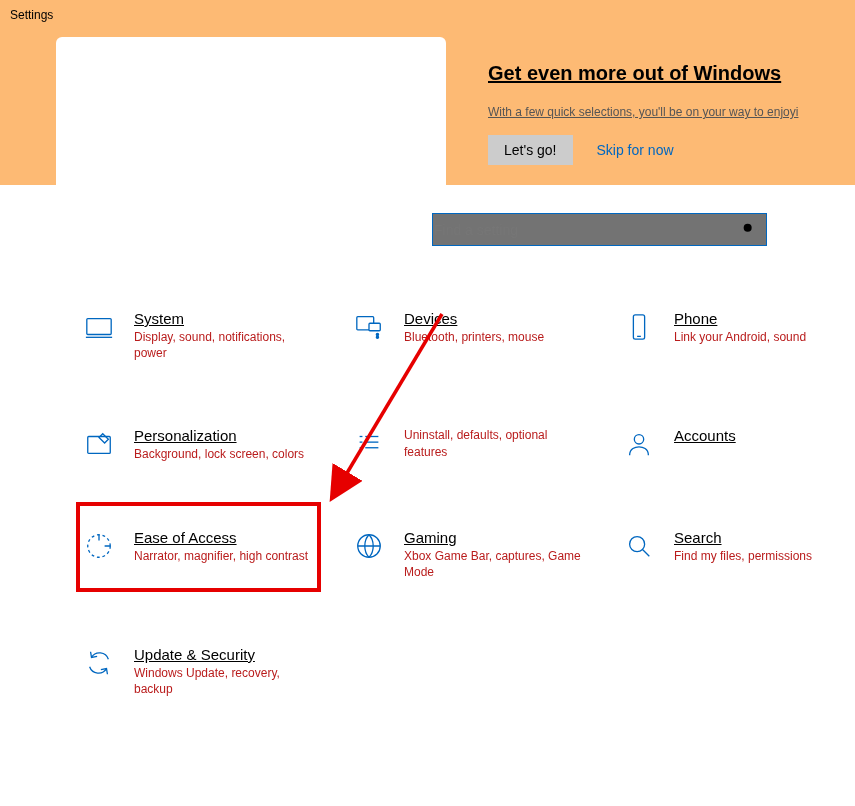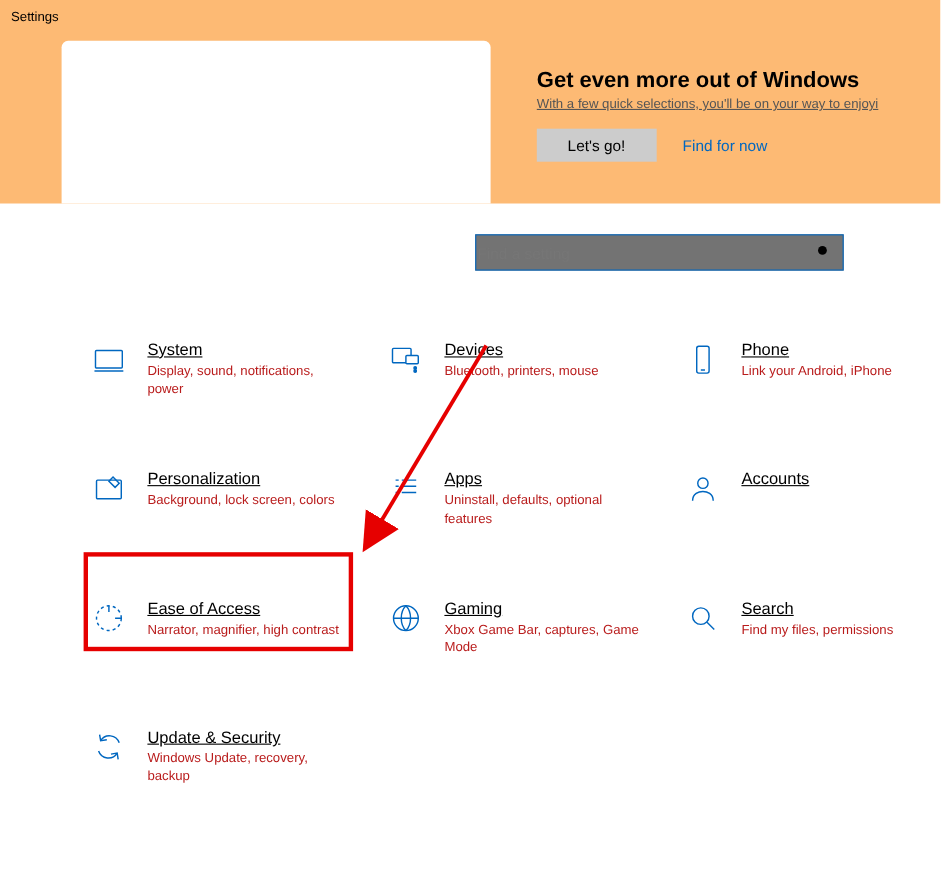--- a/index.html
+++ b/index.html
@@ -35,33 +35,34 @@
   .promo {
     position: absolute;
     left: 488px;
     top: 62px;
     right: 0;
   }
   .promo h2 {
     font-size: 20px;
     font-weight: 600;
     color: #000;
-    margin-bottom: 2px;
+    margin-bottom: 20px;
+    text-decoration: underline;
   }
   .promo p {
     font-size: 12px;
     color: #555;
     margin-bottom: 16px;
     text-decoration: underline;
   }
   .promo-row { display: flex; align-items: center; gap: 24px; }
   .btn-primary {
     background: #ccc;
     border: none;
-    padding: 7px 28px;
+    padding: 7px 16px;
     font-size: 14px;
     font-family: inherit;
     cursor: pointer;
   }
   .link-skip {
     color: #0067c0;
     font-size: 14px;
     cursor: pointer;
     text-decoration: none;
   }
@@ -133,21 +134,21 @@
 <body>
 
 <div class="header-band">
   <div class="title">Settings</div>
   <div class="white-panel"></div>
   <div class="promo">
     <h2>Get even more out of Windows</h2>
     <p>With a few quick selections, you'll be on your way to enjoyi</p>
     <div class="promo-row">
       <button class="btn-primary">Let's go!</button>
-      <a class="link-skip">Find for now</a>
+      <a class="link-skip">Skip for now</a>
     </div>
   </div>
 </div>
 
 <div class="search-row">
   <input class="search-box" type="text" placeholder="Find a setting" style="">
   <span class="search-icon">
     <svg viewBox="0 0 24 24">
         <circle cx="10" cy="10" r="6"></circle>
         <line x1="15" y1="15" x2="21" y2="21"></line>
@@ -187,21 +188,21 @@
 
   <div class="tile">
     <span class="ico">
       <svg viewBox="0 0 32 32">
           <rect x="10" y="3" width="12" height="26" rx="2"></rect>
           <line x1="14" y1="26" x2="18" y2="26"></line>
         </svg>
     </span>
     <div class="tile-text">
       <div class="tile-title">Phone</div>
-      <div class="tile-desc">Link your Android, iPhone</div>
+      <div class="tile-desc">Link your Android, sound</div>
     </div>
   </div>
 
   <div class="tile">
     <span class="ico">
       <svg viewBox="0 0 32 32">
           <rect x="4" y="8" width="24" height="18" rx="1"></rect>
           <path d="M20 5 L26 11 L22 15 L16 9 Z"></path>
         </svg>
     </span>
@@ -216,21 +217,20 @@
       <svg viewBox="0 0 32 32">
           <line x1="6" y1="8" x2="9" y2="8"></line>
           <line x1="12" y1="8" x2="26" y2="8"></line>
           <line x1="6" y1="14" x2="9" y2="14"></line>
           <line x1="12" y1="14" x2="26" y2="14"></line>
           <line x1="6" y1="20" x2="9" y2="20"></line>
           <line x1="12" y1="20" x2="26" y2="20"></line>
         </svg>
     </span>
     <div class="tile-text">
-      <div class="tile-title">Apps</div>
       <div class="tile-desc">Uninstall, defaults, optional features</div>
     </div>
   </div>
 
   <div class="tile">
     <span class="ico">
       <svg viewBox="0 0 32 32">
           <circle cx="16" cy="11" r="5"></circle>
           <path d="M6 28 C6 21 12 19 16 19 C20 19 26 21 26 28"></path>
         </svg>

